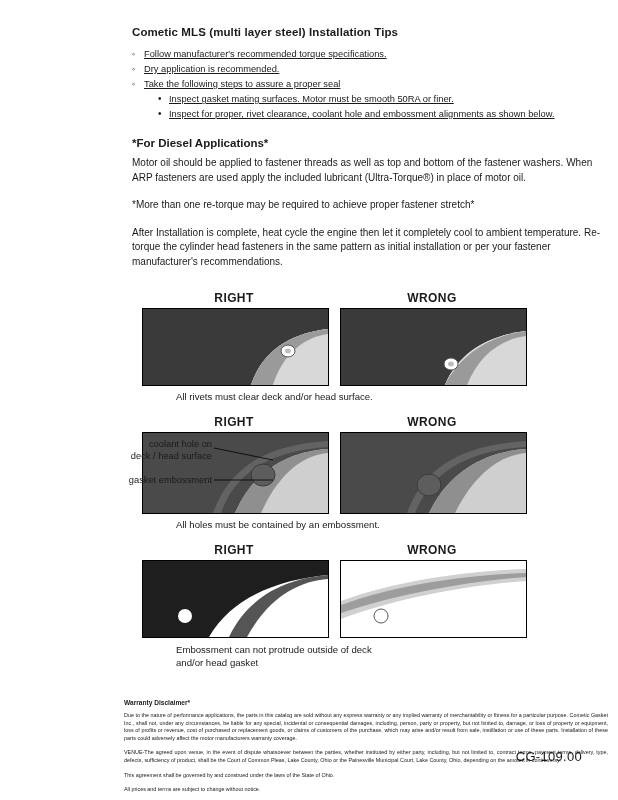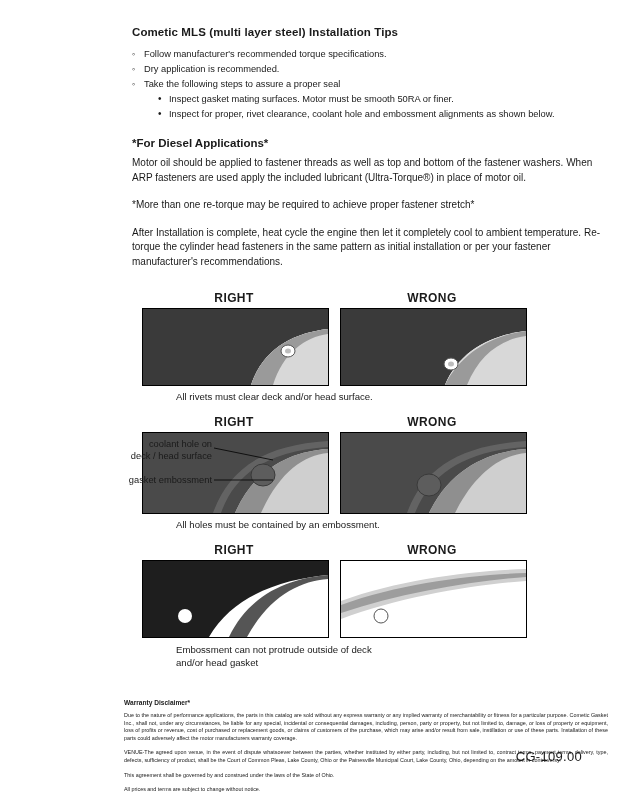--- a/index.html
+++ b/index.html
@@ -26,20 +26,21 @@
   h1.title {
     font-size: 11.5px;
     font-weight: bold;
     margin: 0 0 9px 74px;
     letter-spacing: 0.1px;
   }
   ul.bullets {
     list-style: none;
     margin: 0 0 0 74px;
     padding: 0;
+    text-decoration: underline;
   }
   ul.bullets > li {
     font-size: 9.3px;
     line-height: 15px;
     position: relative;
     padding-left: 12px;
   }
   ul.bullets > li::before {
     content: "\25E6";
     position: absolute;

